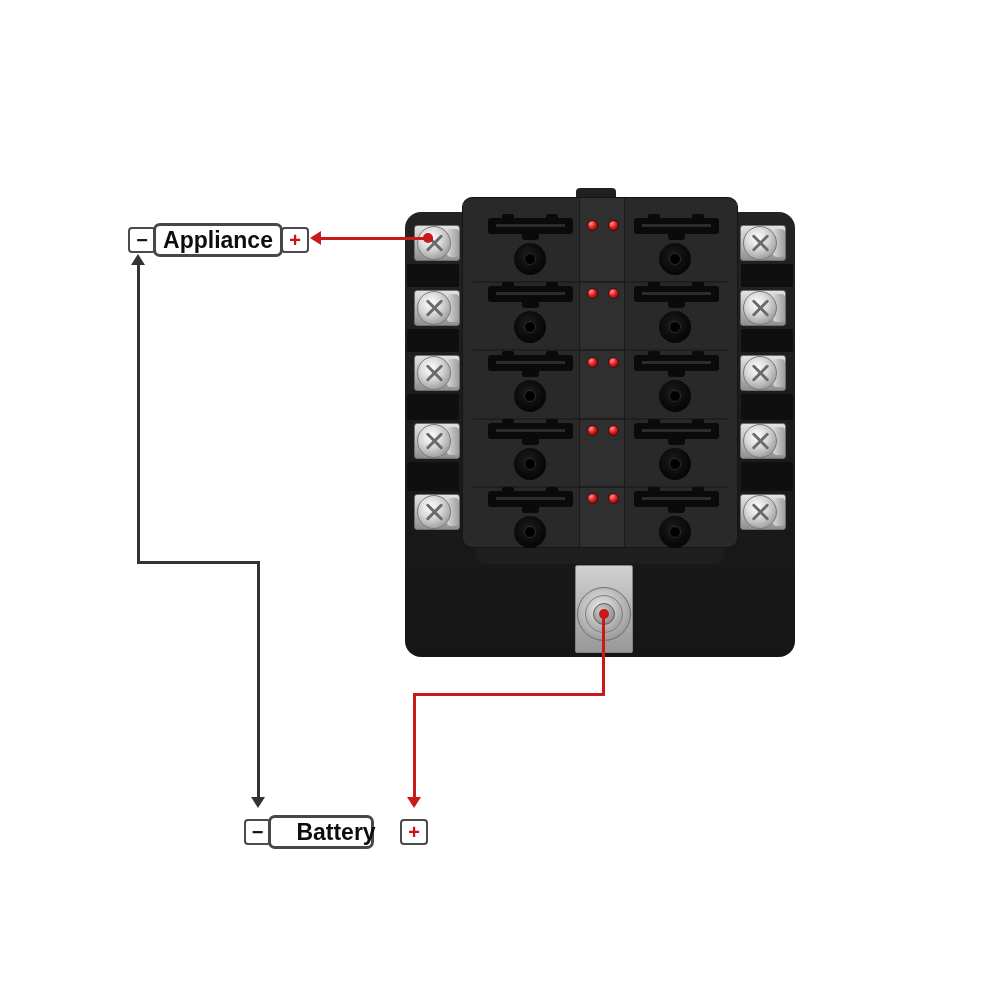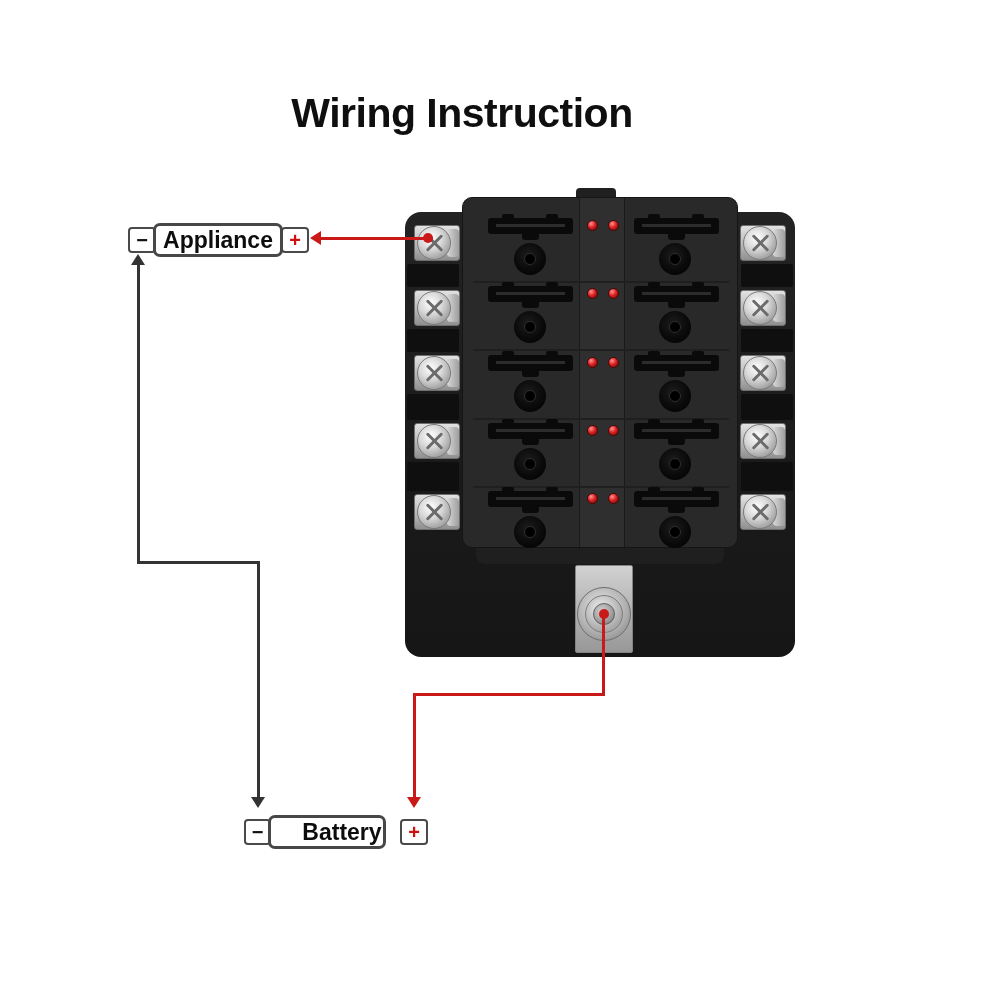--- a/index.html
+++ b/index.html
@@ -120,21 +120,20 @@
     position:absolute; background:#fff; border:3px solid #474747; border-radius:7px;
     display:flex; align-items:center; justify-content:center;
     font-weight:bold; font-size:23px; color:#0d0d0d; box-sizing:border-box; z-index:7; white-space:nowrap;
   }
 </style>
 </head>
 <body>
 
 <div class="scene">
 
-  <div class="title">Wiring Instruction</div>
 
   <div>
     <div class="baseplate"></div>
     <div id="grooves">
         <div class="flange-groove" style="left: 407px; top: 264px; width: 52px; height: 23px;"></div>
         <div class="flange-groove" style="left: 741px; top: 264px; width: 52px; height: 23px;"></div>
         <div class="flange-groove" style="left: 407px; top: 329px; width: 52px; height: 23px;"></div>
         <div class="flange-groove" style="left: 741px; top: 329px; width: 52px; height: 23px;"></div>
         <div class="flange-groove" style="left: 407px; top: 394px; width: 52px; height: 26px;"></div>
         <div class="flange-groove" style="left: 741px; top: 394px; width: 52px; height: 26px;"></div>
@@ -299,17 +298,17 @@
   <div class="arrow down red" style="left:407px; top:797px;"></div>
 
   <div>
     <div class="term-box" style="left:128px; top:227px; width:28px; height:26px;">−</div>
     <div class="label-box" style="left:153px; top:223px; width:130px; height:34px;">Appliance</div>
     <div class="term-box plus" style="left:281px; top:227px; width:28px; height:26px;">+</div>
   </div>
 
   <div>
     <div class="term-box" style="left:244px; top:819px; width:27px; height:26px;">−</div>
-    <div class="label-box" style="left:268px; top:815px; width:118px; height:34px;padding-left:30px;">Battery</div>
+    <div class="label-box" style="left:268px; top:815px; width:106px; height:34px;padding-left:30px;">Battery</div>
     <div class="term-box plus" style="left:400px; top:819px; width:28px; height:26px;">+</div>
   </div>
 
 </div>
 
 </body></html>

